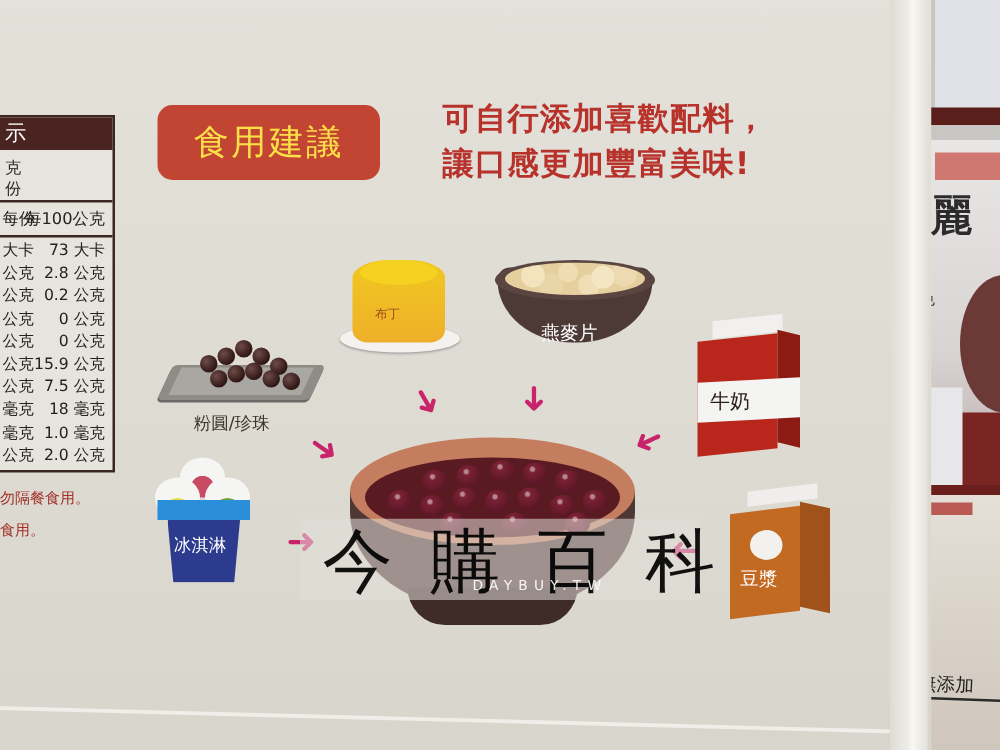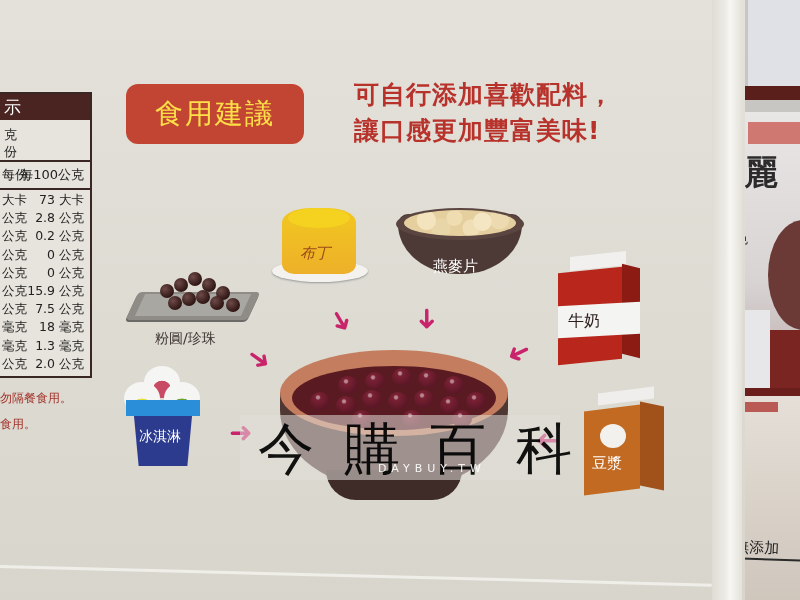--- a/index.html
+++ b/index.html
@@ -64,21 +64,21 @@
     position:absolute; left:126px; top:84px; width:178px; height:60px;
     background:#c24433; border-radius:12px; color:#fde047;
     font-size:28px; line-height:60px; text-align:center; letter-spacing:2px;
   }
   .tagline { position:absolute; left:354px; font-size:25px; color:#b8322c; font-weight:bold; letter-spacing:1px; white-space:nowrap; }
 
   
   .pudding-plate { position:absolute; left:272px; top:260px; width:96px; height:22px; border-radius:50%; background:#f3f2ee; box-shadow:0 1px 2px #999; }
   .pudding { position:absolute; left:282px; top:208px; width:74px; height:66px; background:linear-gradient(180deg,#f1c81f 0%,#eeb02a 100%); border-radius:30px 30px 12px 12px / 14px 14px 10px 10px; }
   .pudding-top { position:absolute; left:288px; top:208px; width:62px; height:20px; border-radius:50%; background:#f4d21f; }
-  .pudding-label { position:absolute; left:300px; top:244px; font-size:15px; color:#9c4a1a;font-style:italic; }
+  .pudding-label { position:absolute; left:300px; top:244px; font-size:10px; color:#9c4a1a; }
 
   .oat-bowl { position:absolute; left:398px; top:214px; width:124px; height:60px; background:#4d3a36; border-radius:10px 10px 60px 60px / 10px 10px 50px 50px; }
   .oat-rim { position:absolute; left:396px; top:208px; width:128px; height:32px; border-radius:50%; background:#5b4541; }
   .oat-fill { position:absolute; left:404px; top:210px; width:112px; height:26px; border-radius:50%;
     background:radial-gradient(circle at 20% 40%,#f3e4bd 10%,transparent 11%),radial-gradient(circle at 45% 30%,#efdcb0 12%,transparent 13%),radial-gradient(circle at 70% 45%,#f4e6c3 11%,transparent 12%),radial-gradient(circle at 85% 35%,#eddab0 10%,transparent 11%),radial-gradient(circle at 33% 70%,#e9d6a8 12%,transparent 13%),radial-gradient(circle at 60% 70%,#f0dfb6 12%,transparent 13%),#e5cf9f; }
   .oat-label { position:absolute; left:433px; top:257px; font-size:15px; color:#fff; }
 
   .pearl-plate { position:absolute; left:132px; top:292px; width:122px; height:28px; background:#8f8c87; transform:skewX(-25deg); border-radius:4px; box-shadow:0 2px 0 #6c6a66; }
   .pearl-plate-in { position:absolute; left:140px; top:294px; width:106px; height:22px; background:#a9a7a2; transform:skewX(-25deg); }
   .pearl { position:absolute; width:14px; height:14px; border-radius:50%; background:radial-gradient(circle at 35% 35%,#6e4b48,#2f1614 70%); }
@@ -177,21 +177,21 @@
     <div class="nutri-row">
         <span class="a">公克</span>
         <span class="b">7.5 公克</span>
       </div>
     <div class="nutri-row">
         <span class="a">毫克</span>
         <span class="b">18 毫克</span>
       </div>
     <div class="nutri-row">
         <span class="a">毫克</span>
-        <span class="b">1.3 毫克</span>
+        <span class="b">1.0 毫克</span>
       </div>
     <div class="nutri-row">
         <span class="a">公克</span>
         <span class="b">2.0 公克</span>
       </div>
   </div>
 </div>
 <div class="note" style="top:390px">勿隔餐食用。</div>
 <div class="note" style="top:416px">食用。</div>
 

